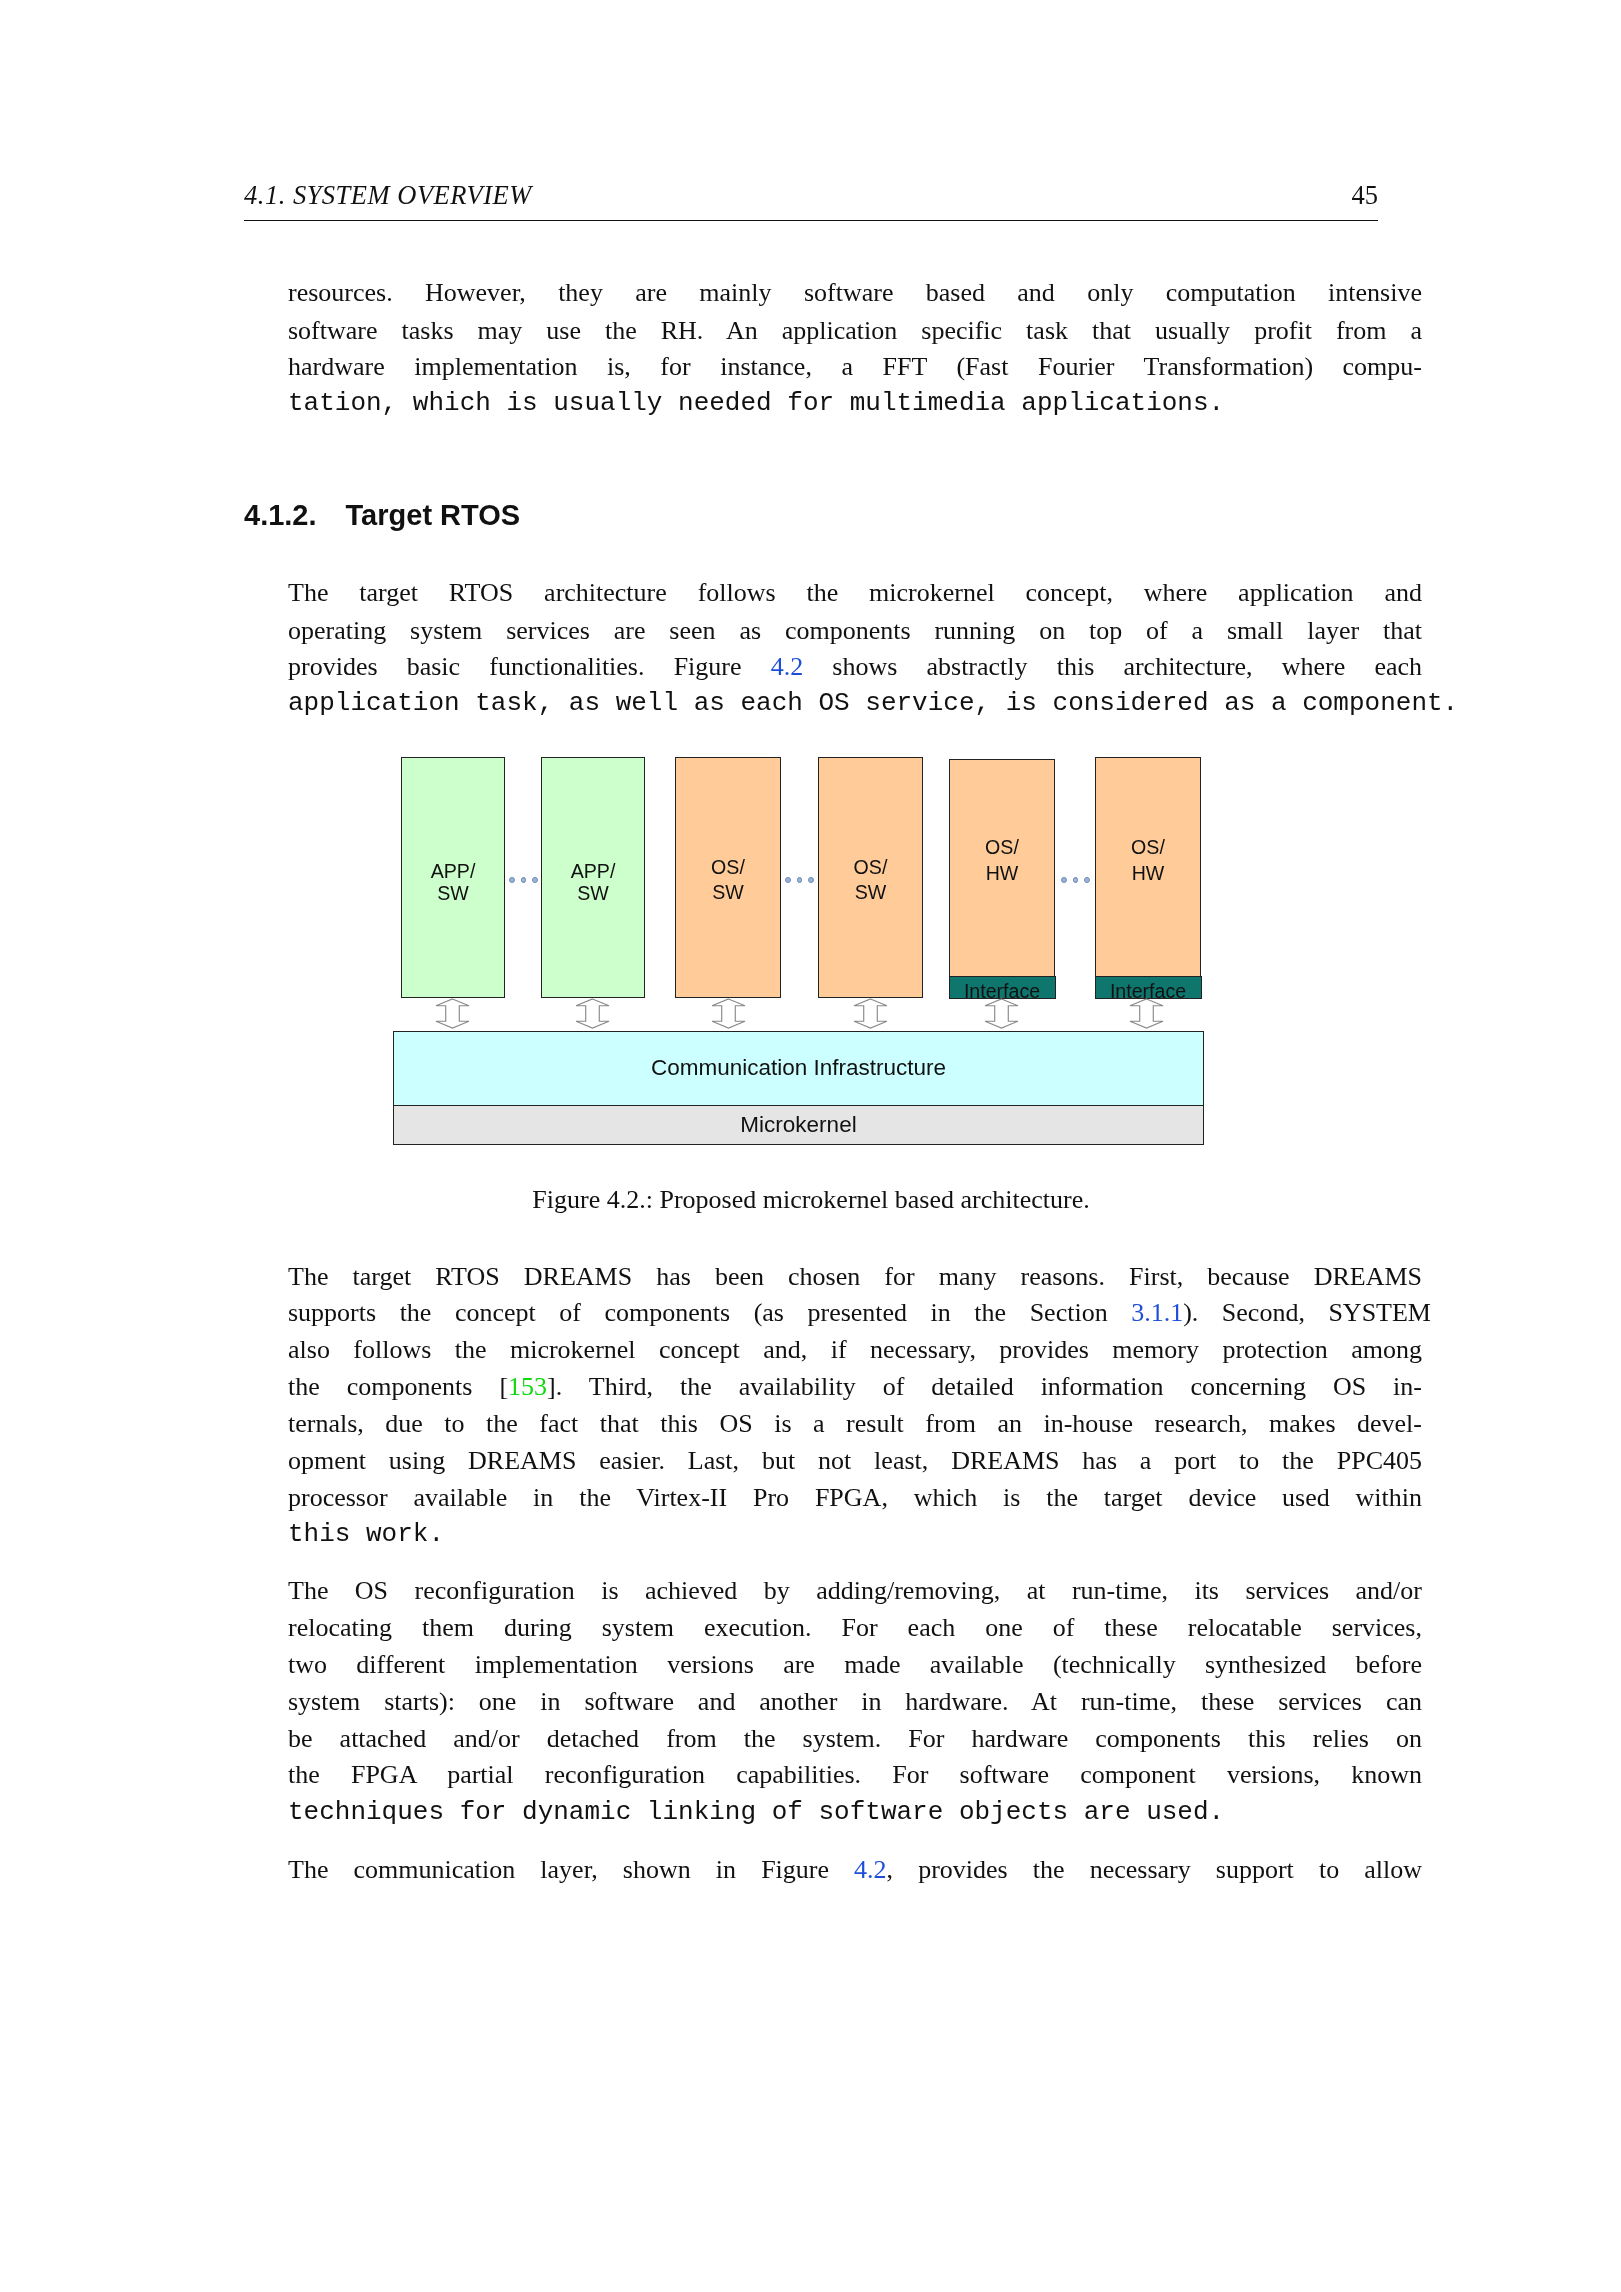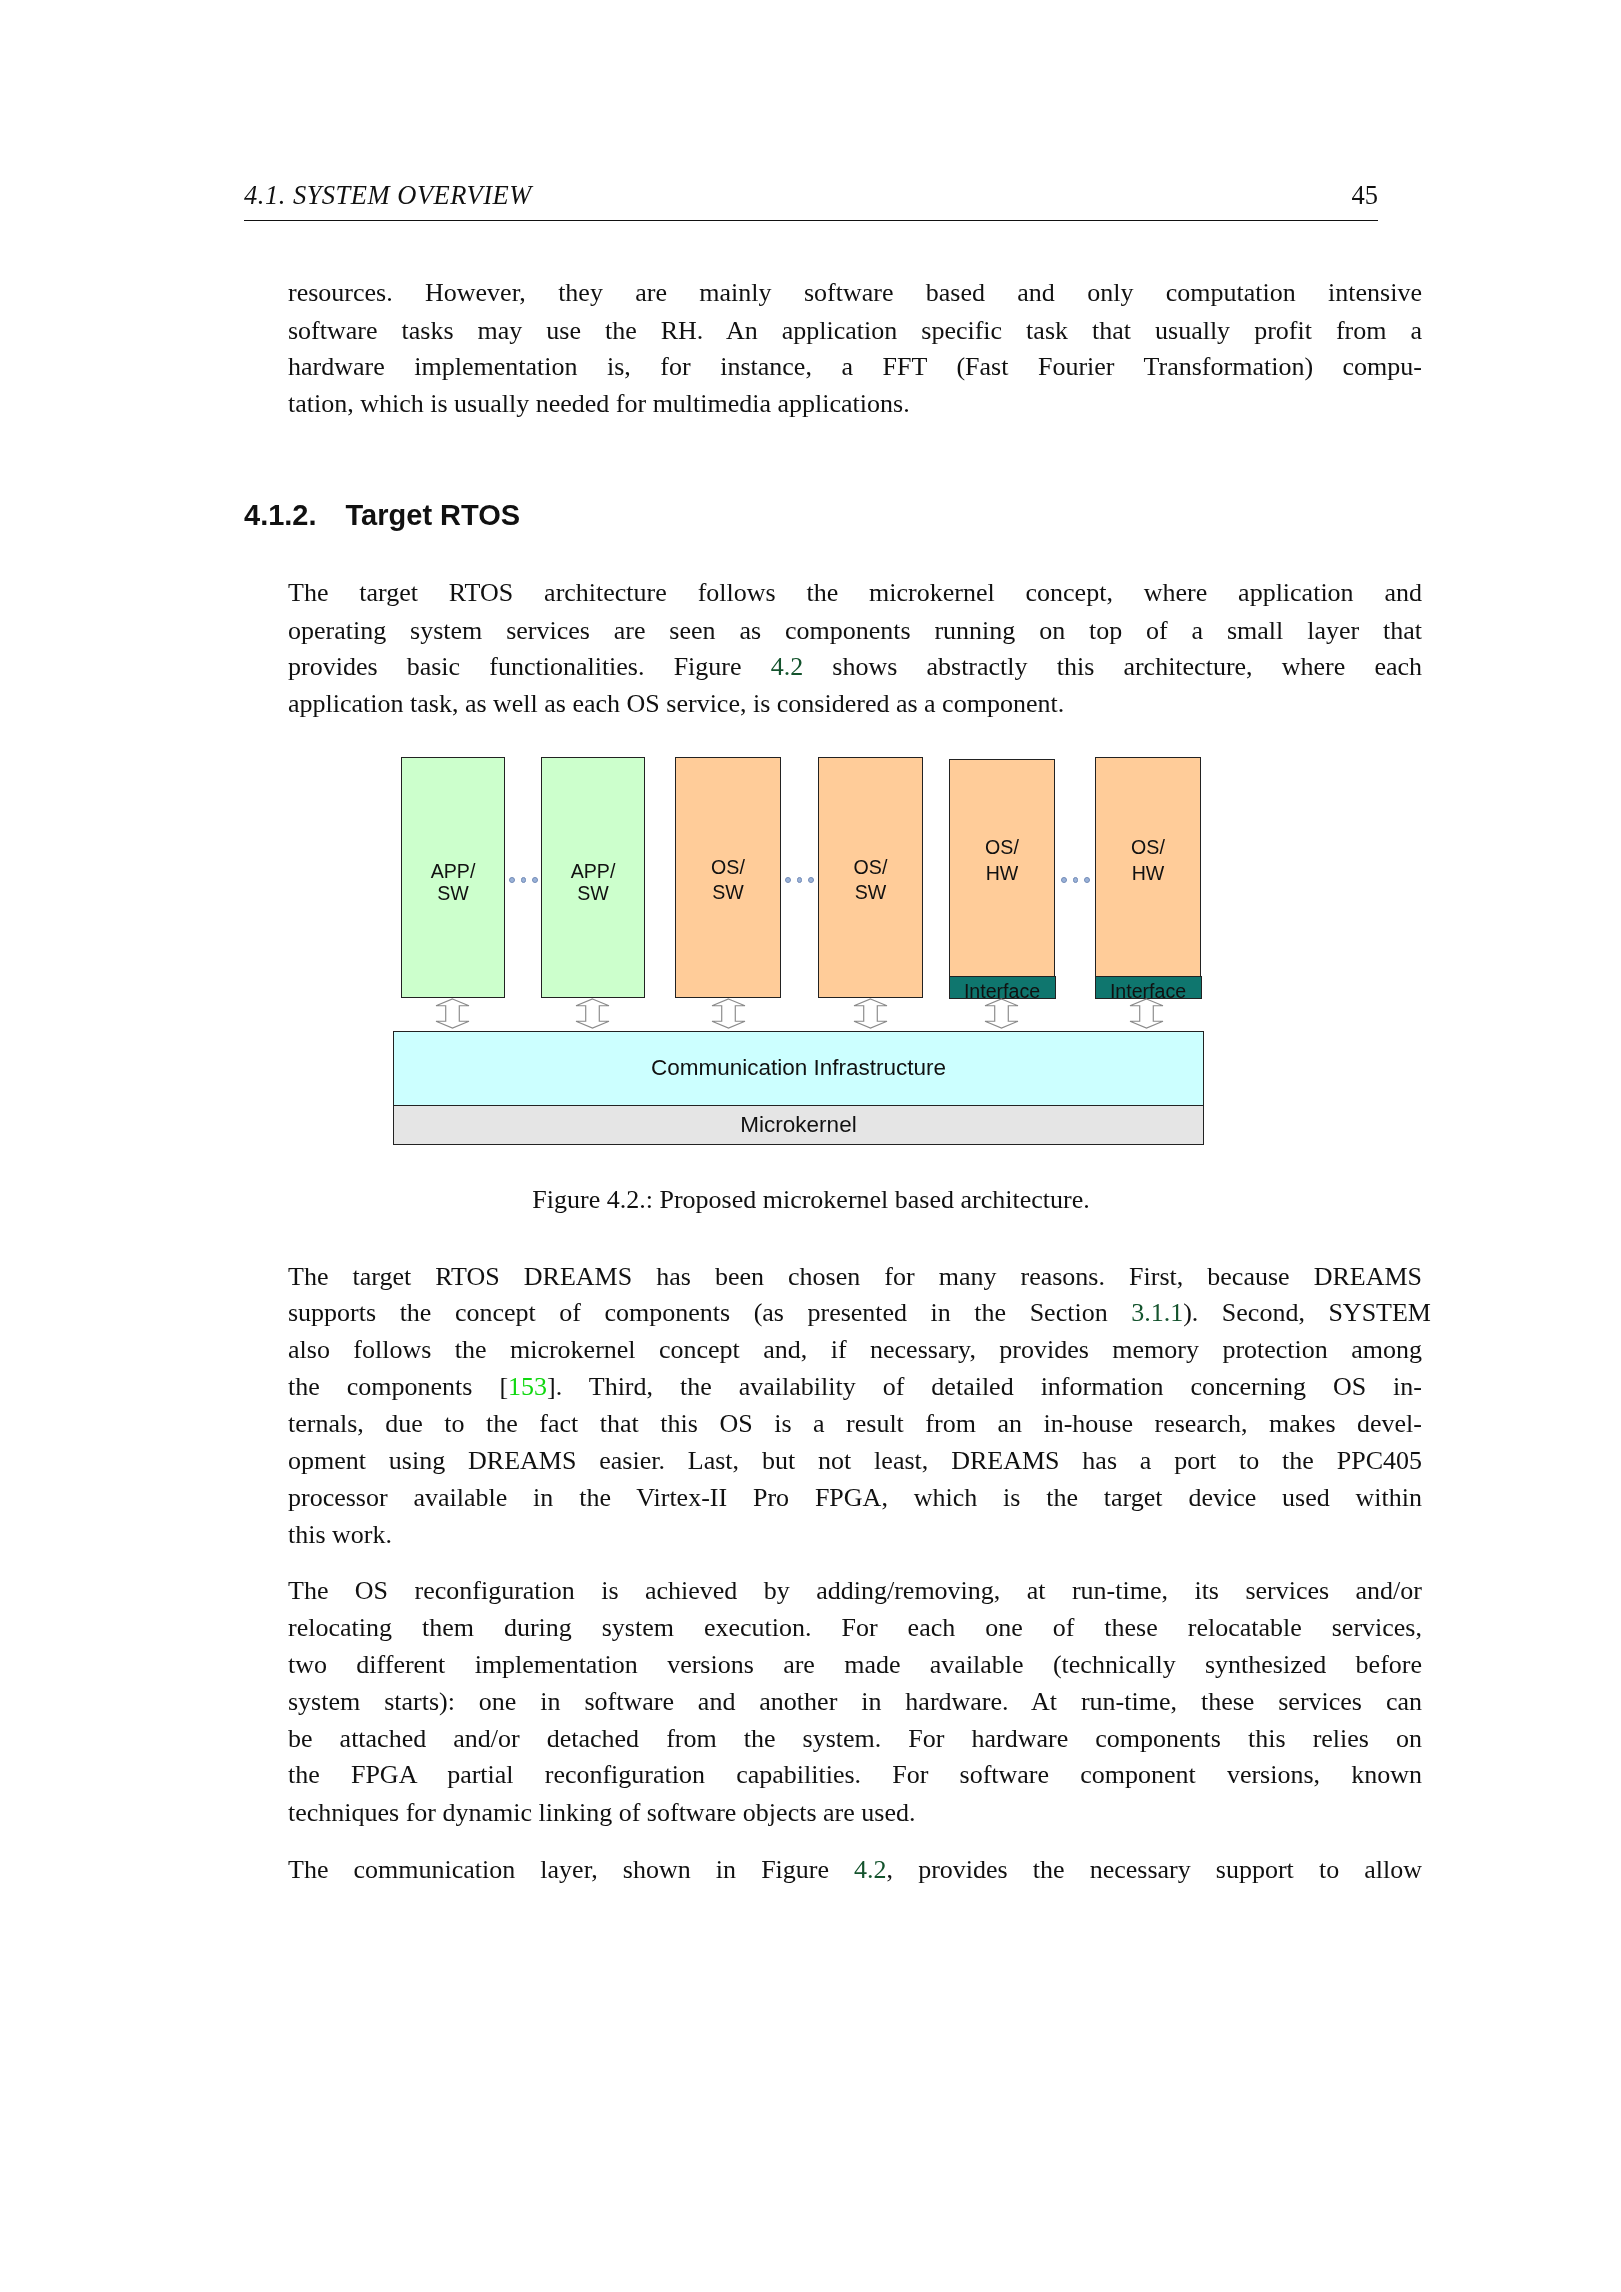--- a/index.html
+++ b/index.html
@@ -13,22 +13,22 @@
   }
   .running-header .sec { position: absolute; left: 0; bottom: 5.9px; letter-spacing: 0.5px; }
   .running-header .pg { position: absolute; right: 0; bottom: 5.9px; font-style: normal; }
   .header-rule { position: absolute; left: 244px; width: 1134px; top: 220px; height: 0; border-top: 1.5px solid #111; }
 
   .line {
     position: absolute; left: 244px; width: 1134px;
     font-size: 26px; line-height: 37px; height: 37px; white-space: nowrap;
     text-align: justify; text-align-last: justify; margin-left: 44px;
   }
-  .line.last { text-align-last: left; }
-  .link-blue { color: #14532d; }
+  .line.last { text-align-last: left; font-family: Liberation Mono, monospace; }
+  .link-blue { color: #1d4ed8; }
   .link-green { color: #10d810; }
 
   .section-heading {
     position: absolute; left: 244px; top: 498px; font-size: 29px; font-weight: bold;
     white-space: nowrap; line-height: 35px;
   }
   .section-heading .num { margin-right: 29px; }
 
   
   .figure { position: absolute; left: 0; top: 0; }

